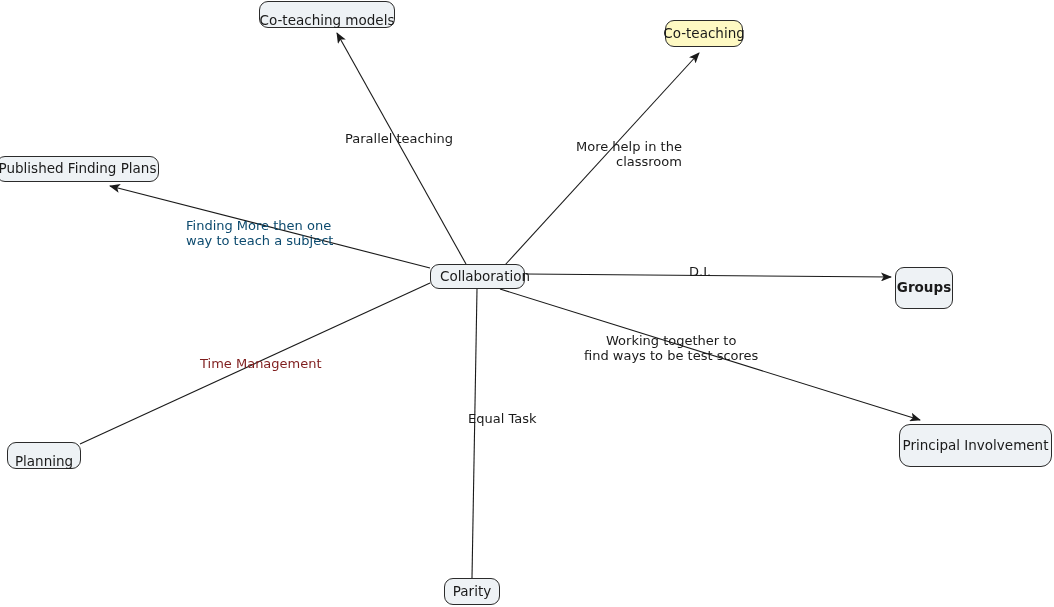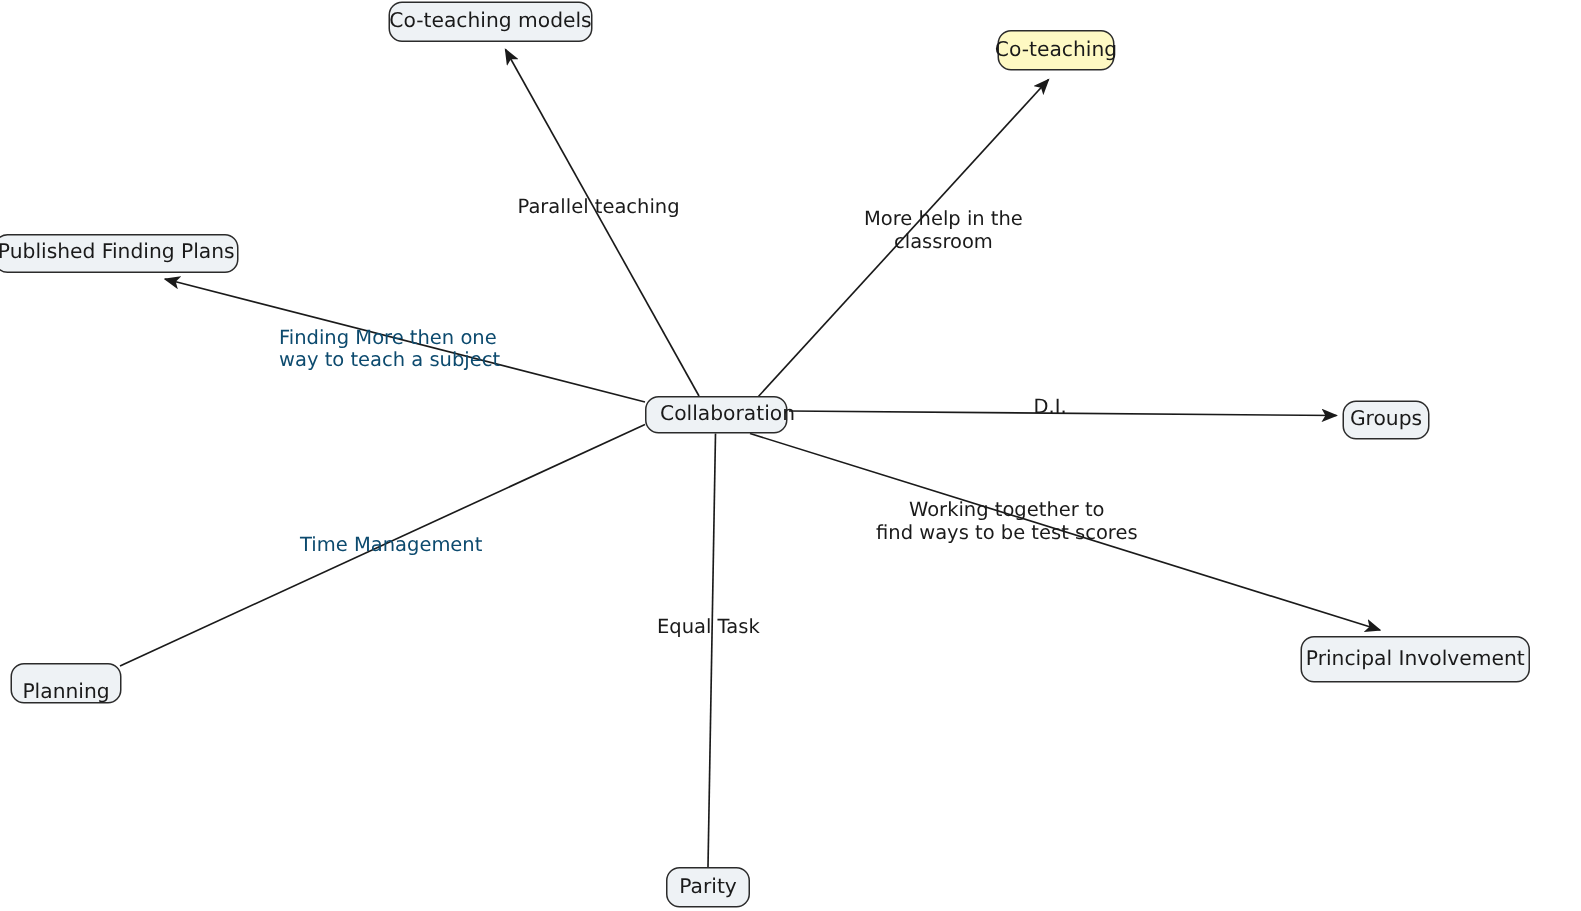--- a/index.html
+++ b/index.html
@@ -73,48 +73,48 @@
         <line x1="500" y1="289" x2="920" y2="420" stroke="#1a1a1a" stroke-width="1.1" marker-end="url(#arrowhead)"></line>
         <line x1="430" y1="283" x2="80" y2="444" stroke="#1a1a1a" stroke-width="1.1"></line>
         <line x1="477" y1="289" x2="472" y2="578" stroke="#1a1a1a" stroke-width="1.1"></line>
       </g>
   </svg>
 
   <div id="node-layer">
       <div class="node" style="left: 430px; top: 264px; width: 95px; height: 25px; background: rgb(238, 242, 245); border-color: rgb(43, 43, 43); padding-left: 24px;">
         <span>Collaboration</span>
       </div>
-      <div class="node" style="left: 259px; top: 1px; width: 136px; height: 27px; background: rgb(238, 242, 245); border-color: rgb(43, 43, 43);">
+      <div class="node" style="left: 259px; top: 1px; width: 136px; height: 27px; background: rgb(238, 242, 245); border-color: rgb(43, 43, 43); align-items: flex-end;">
         <span>Co-teaching models</span>
       </div>
       <div class="node" style="left: 665px; top: 20px; width: 78px; height: 27px; background: #fef9c3; border-color: rgb(43, 43, 43); justify-content: center;">
         <span>Co-teaching</span>
       </div>
       <div class="node" style="left: -4px; top: 156px; width: 163px; height: 26px; background: rgb(238, 242, 245); border-color: rgb(43, 43, 43);">
         <span>Published Finding Plans</span>
       </div>
-      <div class="node" style="left: 895px; top: 267px; width: 58px; height: 26px; background: rgb(238, 242, 245); border-color: rgb(43, 43, 43);">
+      <div class="node" style="left: 895px; top: 267px; width: 58px; height: 42px; background: rgb(238, 242, 245); border-color: rgb(43, 43, 43); font-weight: bold;">
         <span>Groups</span>
       </div>
-      <div class="node" style="left: 867px; top: 424px; width: 153px; height: 31px; background: rgb(238, 242, 245); border-color: rgb(43, 43, 43);">
+      <div class="node" style="left: 899px; top: 424px; width: 153px; height: 43px; background: rgb(238, 242, 245); border-color: rgb(43, 43, 43); border-radius: 11px;">
         <span>Principal Involvement</span>
       </div>
       <div class="node" style="left: 7px; top: 442px; width: 74px; height: 27px; background: rgb(238, 242, 245); border-color: rgb(43, 43, 43); align-items: flex-end;">
         <span>Planning</span>
       </div>
       <div class="node" style="left: 444px; top: 578px; width: 56px; height: 27px; background: rgb(238, 242, 245); border-color: rgb(43, 43, 43);">
         <span>Parity</span>
       </div>
     </div>
   <div id="label-layer">
       <div class="edge-label left" style="left: 345px; top: 132px; color: rgb(26, 26, 26);">Parallel teaching</div>
-      <div class="edge-label center" style="left: 576px; top: 140px; color: rgb(26, 26, 26);">More help in the
+      <div class="edge-label center" style="left: 576px; top: 140px; color: rgb(26, 26, 26); text-align: right;">More help in the
 classroom</div>
       <div class="edge-label left" style="left: 186px; top: 219px; color: #0c4a6e;">Finding More then one
 way to teach a subject</div>
       <div class="edge-label left" style="left: 689px; top: 265px; color: rgb(26, 26, 26); text-align: right;">D.I.</div>
       <div class="edge-label center" style="left: 584px; top: 334px; color: rgb(26, 26, 26);">Working together to
 find ways to be test scores</div>
-      <div class="edge-label left" style="left: 200px; top: 357px; color: #0c4a6e;">Time Management</div>
-      <div class="edge-label left" style="left: 438px; top: 412px; color: rgb(26, 26, 26);">Equal Task</div>
+      <div class="edge-label left" style="left: 200px; top: 357px; color: #7f1d1d;">Time Management</div>
+      <div class="edge-label left" style="left: 468px; top: 412px; color: rgb(26, 26, 26);">Equal Task</div>
     </div>
 
 </div>
 
 </body></html>

